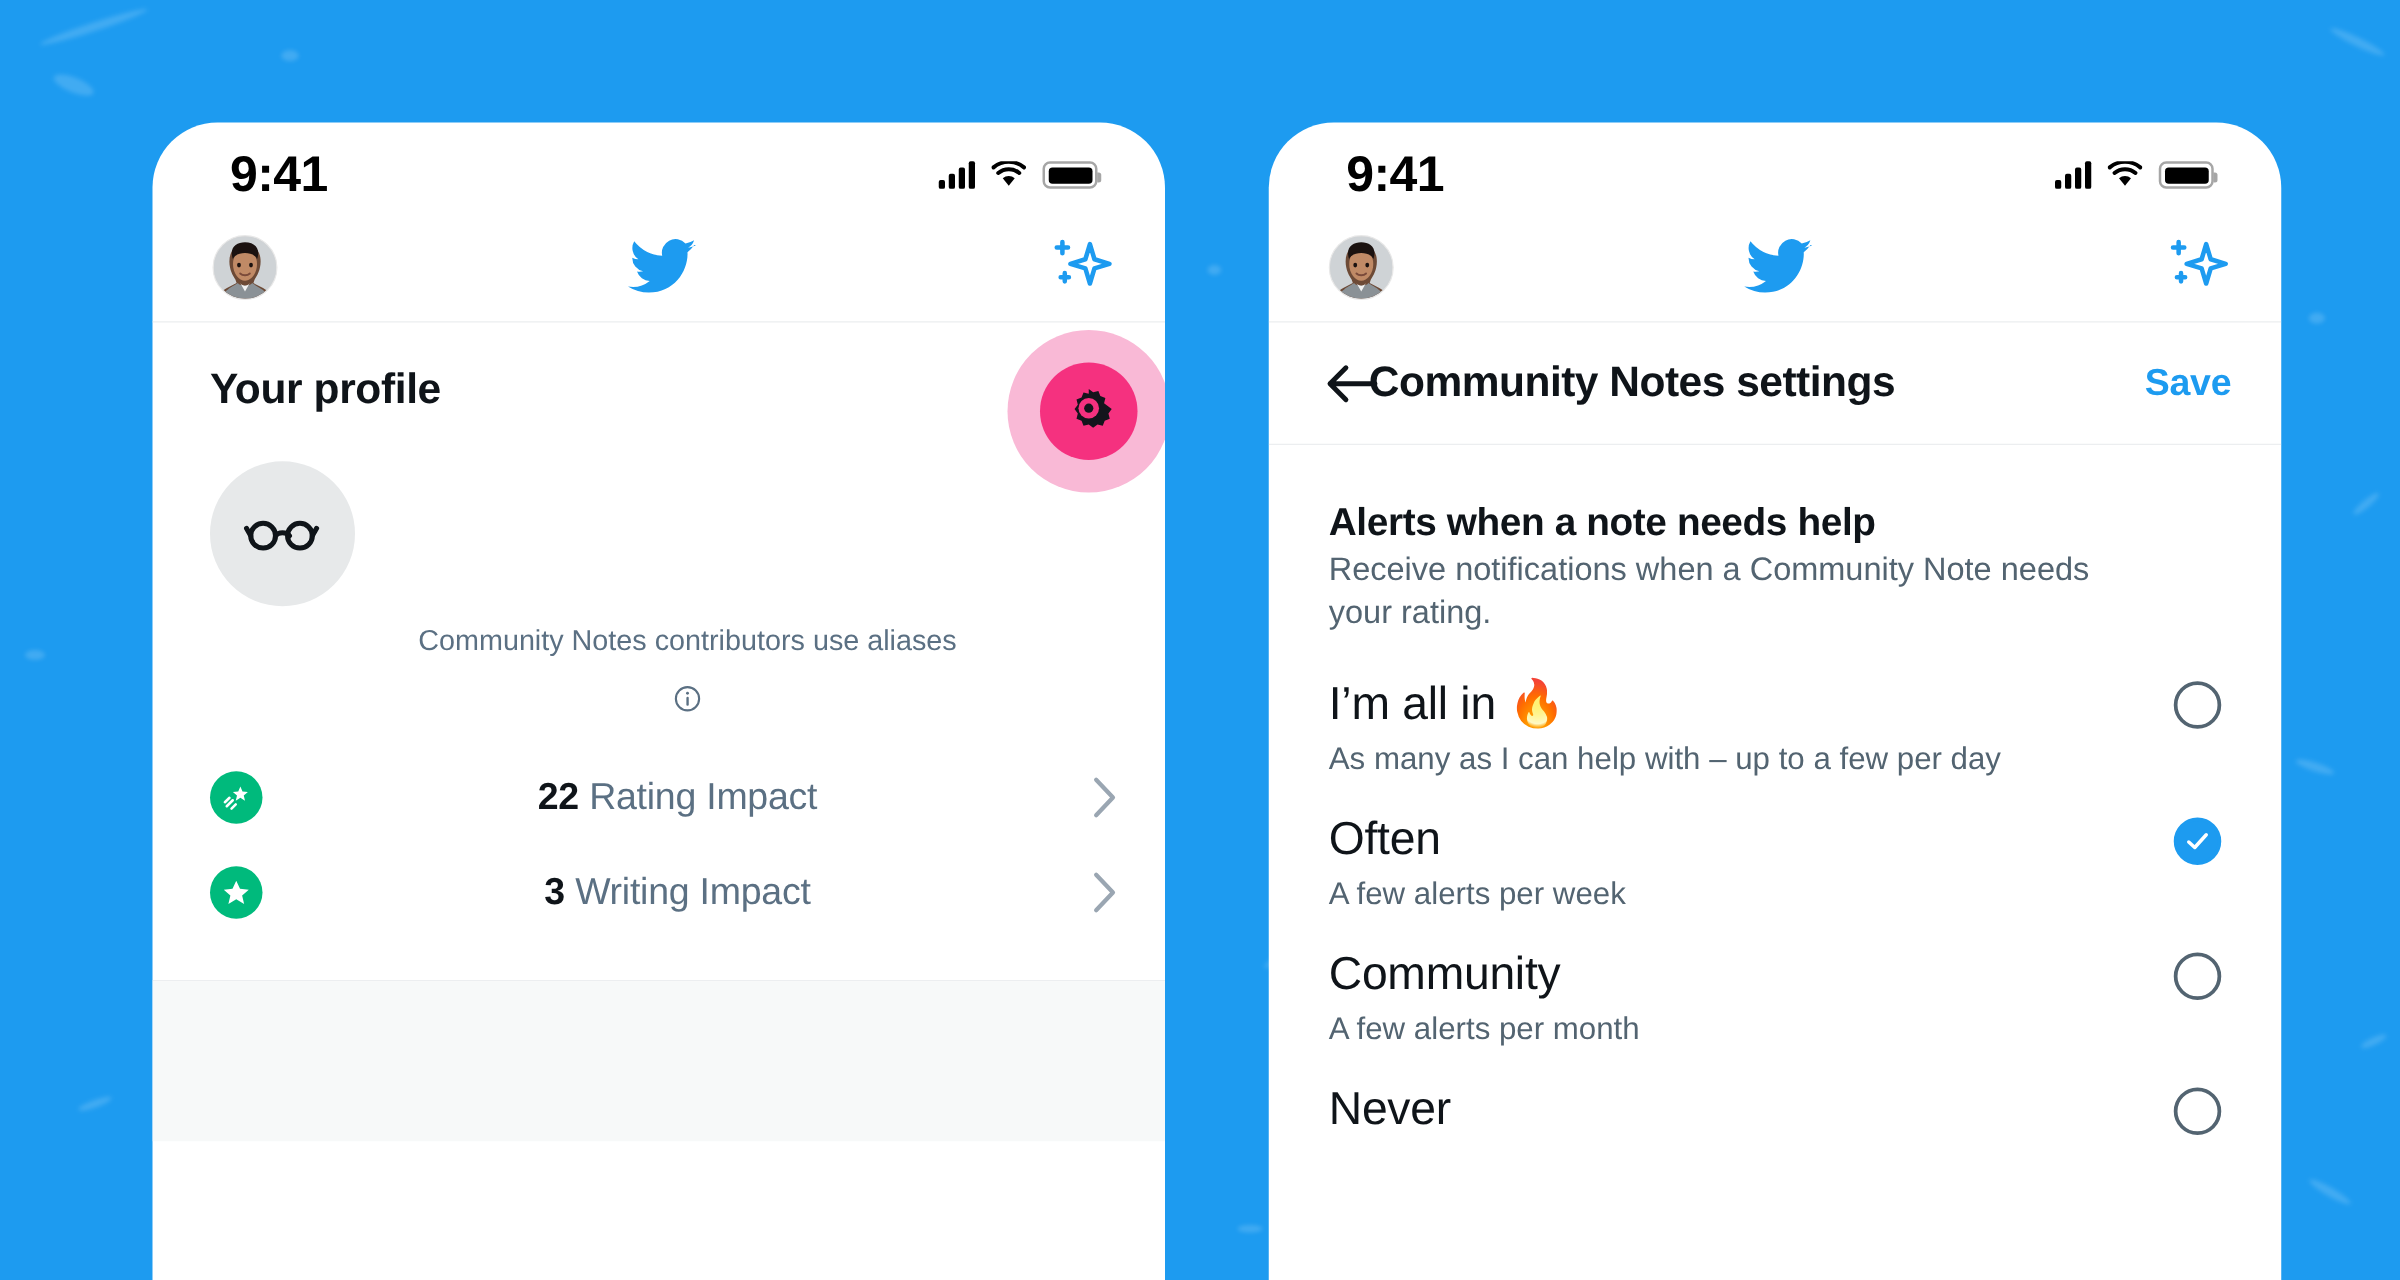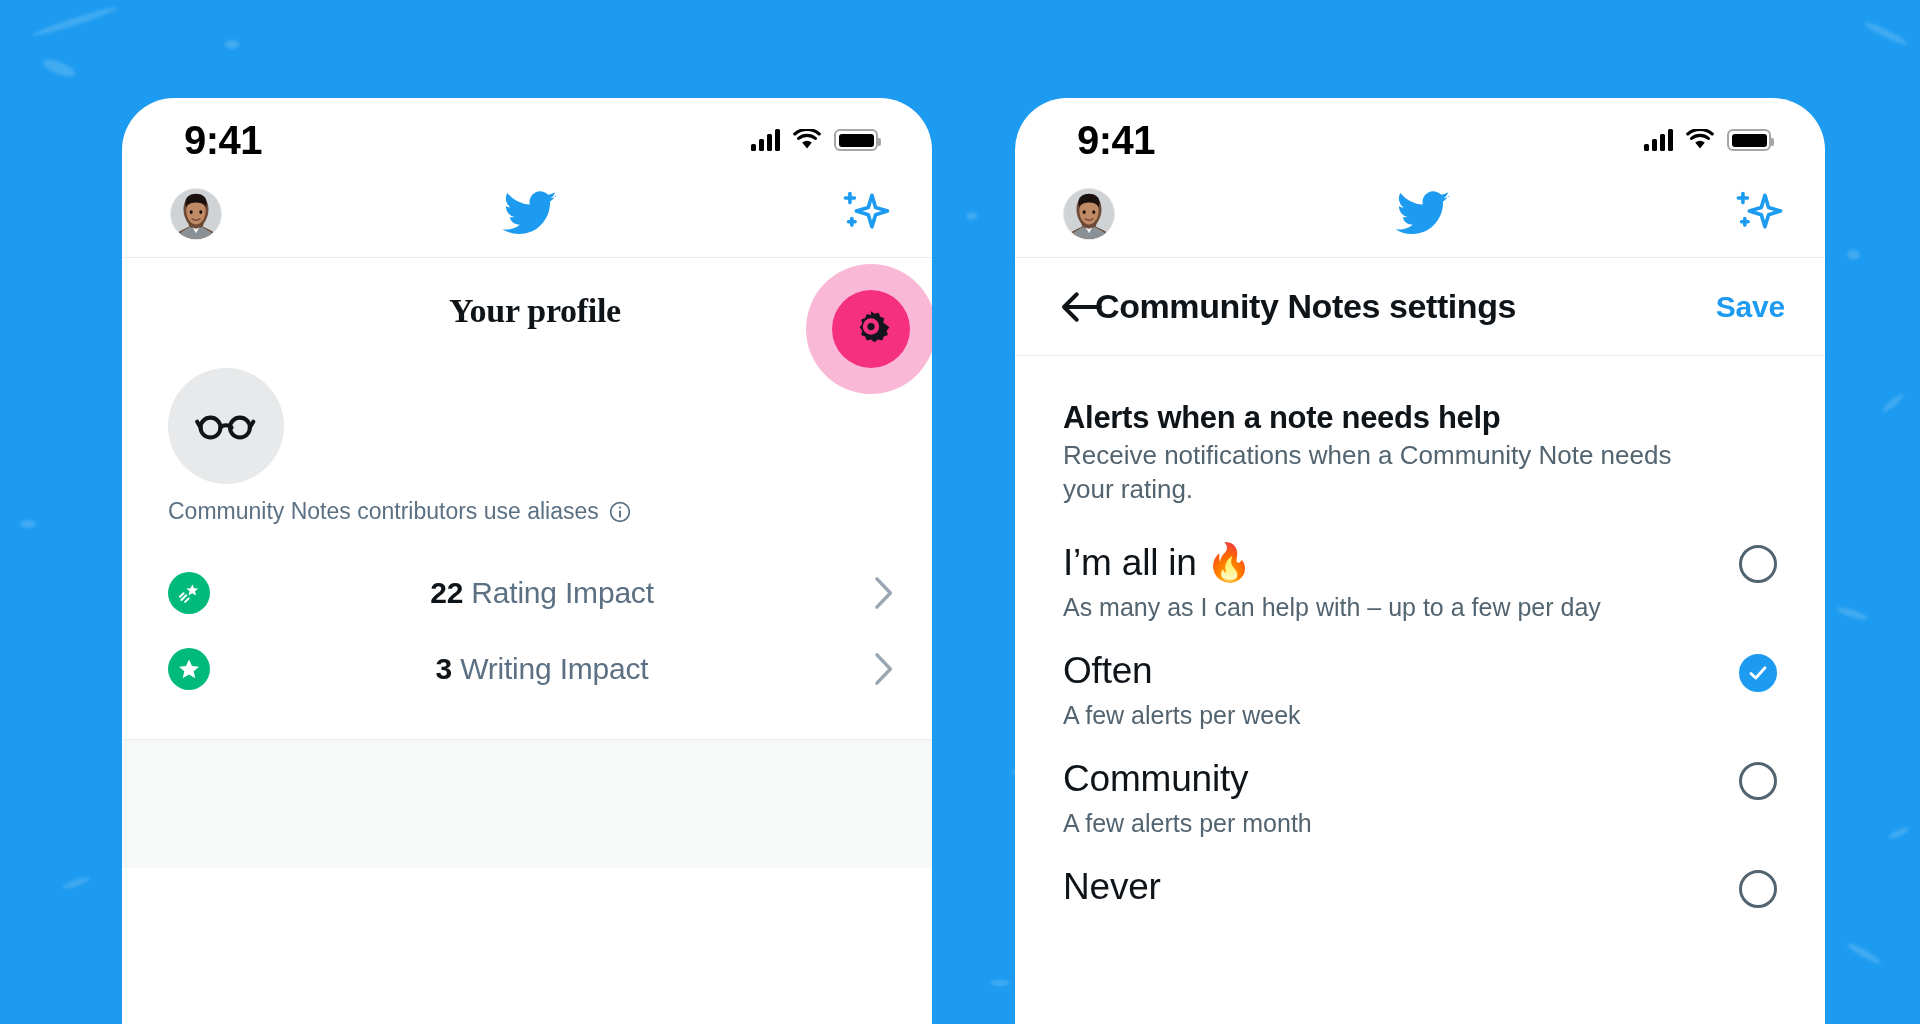--- a/index.html
+++ b/index.html
@@ -87,24 +87,23 @@
     overflow: hidden; flex: 0 0 auto;
     background: #d9d9d9;
     border: 1px solid #e8e8e8;
   }
   .avatar svg { display:block; width:100%; height:100%; }
   .bird { width: 56px; height: 46px; }
   .sparkle { width: 54px; height: 52px; }
 
   
   .profile-head {
-    display: flex; align-items: center; justify-content: center;
+    display: flex; align-items: center; justify-content: flex-start;
     padding: 34px 30px 30px 46px;
     position: relative;
-    font-family: Liberation Serif, serif;
   }
   .profile-title { font-size: 34px; font-weight: 700; color: #0f1419; letter-spacing: -0.3px; }
 
   .gear-tap {
     width: 130px; height: 130px; border-radius: 50%;
     background: #f9b9d6;
     display: flex; align-items: center; justify-content: center;
     position: absolute; right: -4px; top: 6px;
   }
   .gear-btn {
@@ -120,23 +119,24 @@
     display: flex; align-items: center; justify-content: center;
     margin: 8px 0 0 46px;
   }
   .alias-avatar svg { width: 62px; height: 34px; }
 
   .alias-name {
     font-size: 54px; font-weight: 800; color: #0f1419;
     margin: 36px 0 0 46px; letter-spacing: -1.6px;
   }
   .alias-sub {
-    display: flex; align-items: center; gap: 10px;
+    display: flex; align-items: center; gap: 22px;
     font-size: 23px; color: #5b7083;
     margin: 14px 0 0 46px;
+    flex-direction: column;
   }
   .info-ico { width: 22px; height: 22px; flex:0 0 auto; }
 
   .impact-list { margin-top: 30px; }
   .impact-row {
     display: flex; align-items: center;
     padding: 17px 38px 17px 46px;
     gap: 20px;
   }
   .badge {

